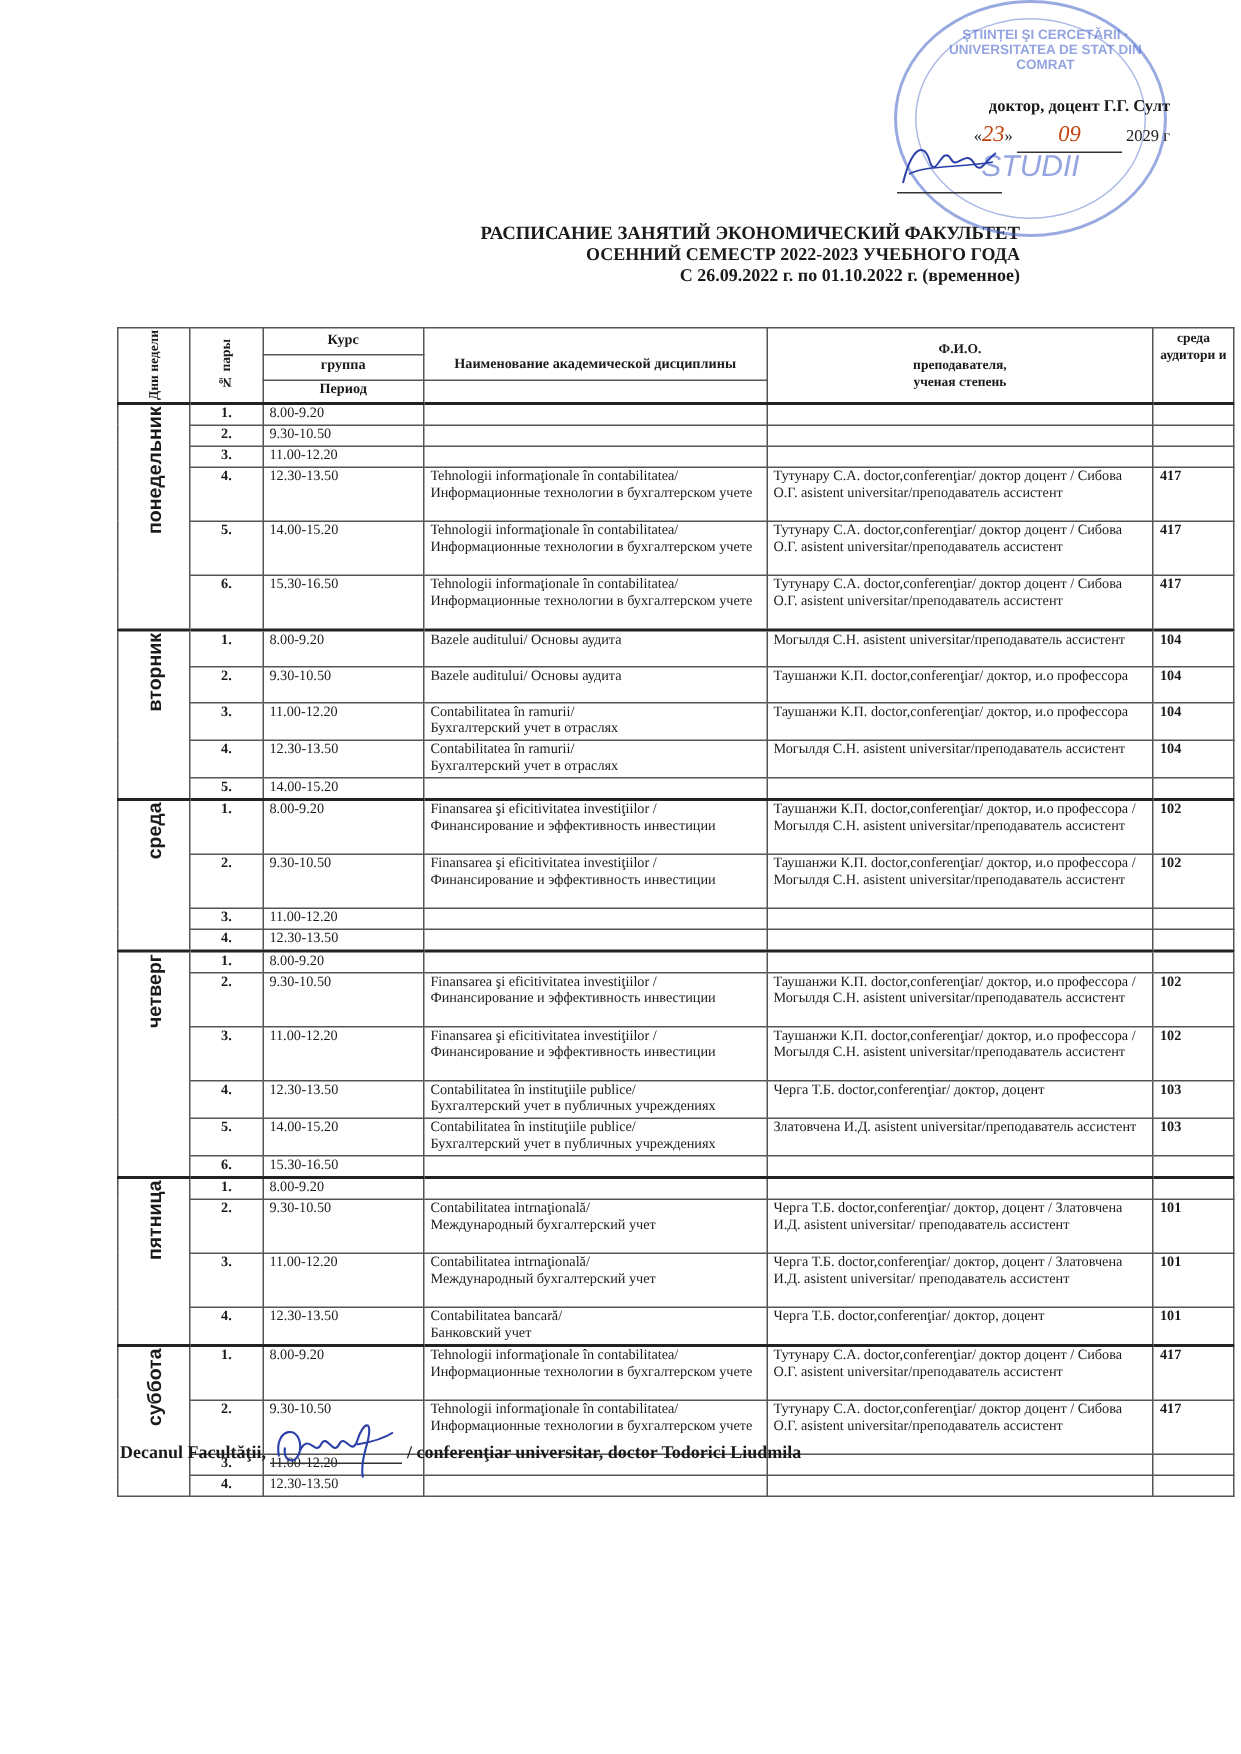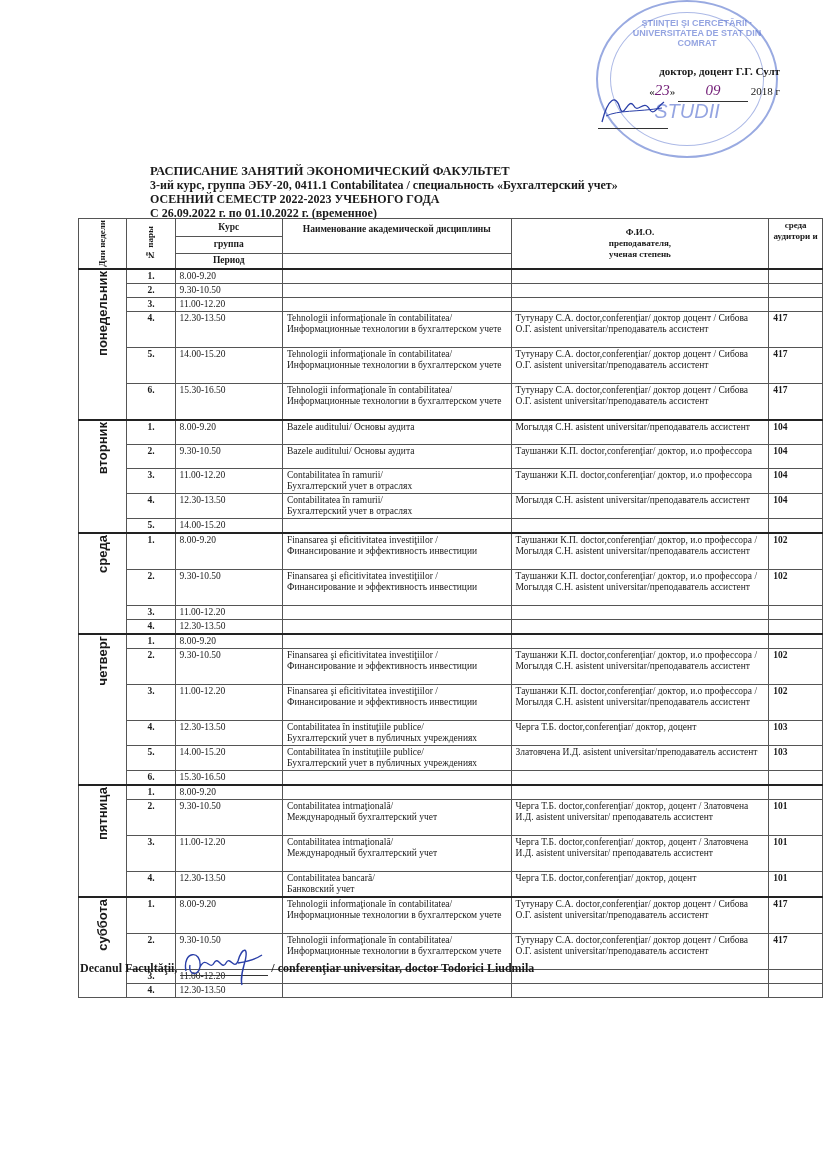--- a/index.html
+++ b/index.html
@@ -6,21 +6,21 @@
   body {
     width: 827px; height: 1169px; position: relative; overflow: hidden;
     font-family: "Liberation Serif", "DejaVu Serif", serif; color: #1a1a1a;
   }
   .approval {
     position: absolute; left: 560px; top: 52px; width: 220px;
     text-align: right; font-weight: bold; font-size: 11px; line-height: 19px; z-index: 2;
   }
   .approval .l1 { padding-right: 50px; }
   .approval .date-line { font-weight: normal; }
-  .approval .hand { color: #701a75; font-style: italic; font-size: 15px; font-weight: normal; }
+  .approval .hand { color: #c2410c; font-style: italic; font-size: 15px; font-weight: normal; }
   .stamp {
     position: absolute; left: 596px; top: 0px; width: 178px; height: 154px;
     border-radius: 50%; border: 2px solid rgba(70,100,200,0.55);
     z-index: 1;
   }
   .stamp::before {
     content: ""; position: absolute; left: 12px; top: 10px; right: 12px; bottom: 10px;
     border-radius: 50%; border: 1px solid rgba(70,100,200,0.45);
   }
   .stamp .stamp-text {
@@ -30,21 +30,21 @@
   .stamp .stamp-top {
     position: absolute; left: 0; right: 0; top: 16px; text-align: center;
     color: rgba(60,90,200,0.55); font-size: 9px; font-weight: bold; font-family: "Liberation Sans", sans-serif; margin-left: 20px;
   }
   .sig1 {
     position: absolute; left: 598px; top: 88px; width: 70px; height: 40px; z-index: 3;
     border-bottom: 1px solid #333;
   }
   .sig1 svg { width: 70px; height: 40px; }
   .titles {
-    position: absolute; left: 150px; top: 164px; width: 530px; text-align: left;
+    position: absolute; left: 150px; top: 148px; width: 530px; text-align: right;
     font-weight: bold; font-size: 12px; line-height: 14px;
   }
   .titles .t1 { font-size: 12.5px; }
   table.sched {
     position: absolute; left: 78px; top: 218px; width: 745px;
     border-collapse: collapse; table-layout: fixed; font-size: 9.5px;
   }
   table.sched td, table.sched th {
     border: 1px solid #555; padding: 1px 4px; vertical-align: top; line-height: 11px;
   }
@@ -90,27 +90,26 @@
     <path d="M8 28 C20 22, 40 24, 64 20" stroke="#2a3fa8" stroke-width="1" fill="none"></path>
   </svg>
 </div>
 
 <div class="approval">
   <div style="height:10px"></div>
   <div>доктор, доцент Г.Г. Султ</div>
   <div class="date-line">
     <span>«</span><span class="hand">23</span><span>»</span>
     <span style="display:inline-block;width:70px;border-bottom:1px solid #333;text-align:center"><span class="hand">09</span></span>
-    <span>2018 г</span>
+    <span>2029 г</span>
   </div>
 </div>
 
 <div class="titles">
   <div class="t1">РАСПИСАНИЕ ЗАНЯТИЙ ЭКОНОМИЧЕСКИЙ ФАКУЛЬТЕТ</div>
-  <div>3-ий курс, группа ЭБУ-20, 0411.1  Contabilitatea / специальность «Бухгалтерский учет»</div>
   <div>ОСЕННИЙ  СЕМЕСТР 2022-2023 УЧЕБНОГО ГОДА</div>
   <div>С 26.09.2022 г. по 01.10.2022 г. (временное)</div>
 </div>
 
 <table class="sched">
   <colgroup>
     <col class="c-day">
       <col class="c-num">
       <col class="c-time">
       <col class="c-subj">
@@ -119,21 +118,21 @@
   </colgroup>
   <thead>
     <tr>
       <th rowspan="3">
           <div class="vert">Дни недели</div>
         </th>
       <th rowspan="3">
           <div class="vert">№ пары</div>
         </th>
       <th style="height:14px">Курс</th>
-      <th rowspan="2" style="vertical-align:top;padding-top:5px">Наименование академической дисциплины</th>
+      <th rowspan="2" style="vertical-align:top;padding-top:19px">Наименование академической дисциплины</th>
       <th rowspan="3" style="white-space:pre-line;font-size:9px">Ф.И.О.
 преподавателя,
 ученая степень</th>
       <th rowspan="3" style="vertical-align:top;font-size:9px">среда аудитори и</th>
     </tr>
     <tr>
       <th style="height:14px">группа</th>
     </tr>
     <tr>
       <th style="height:10px">Период</th>

